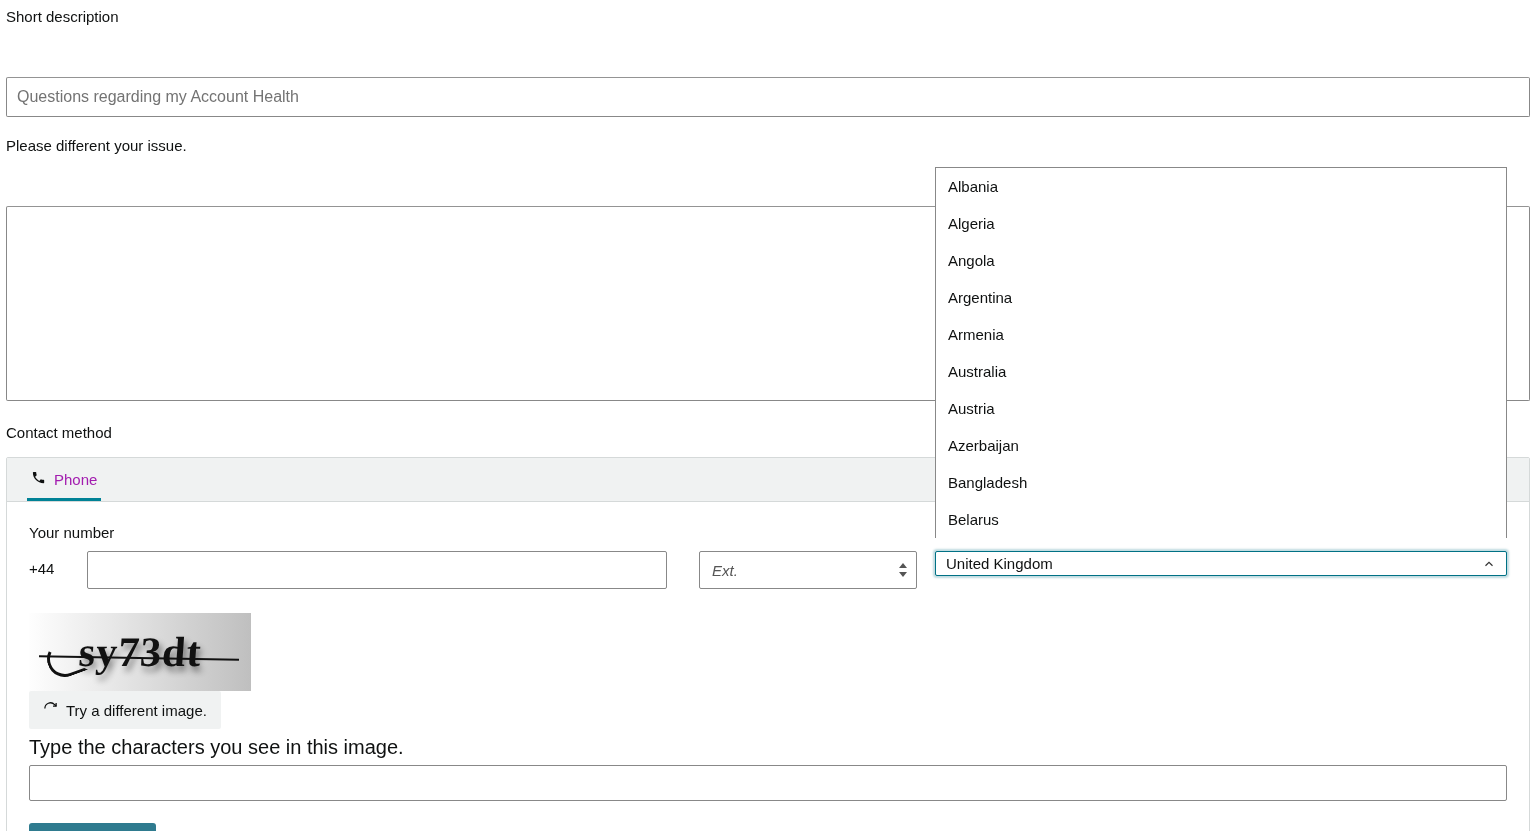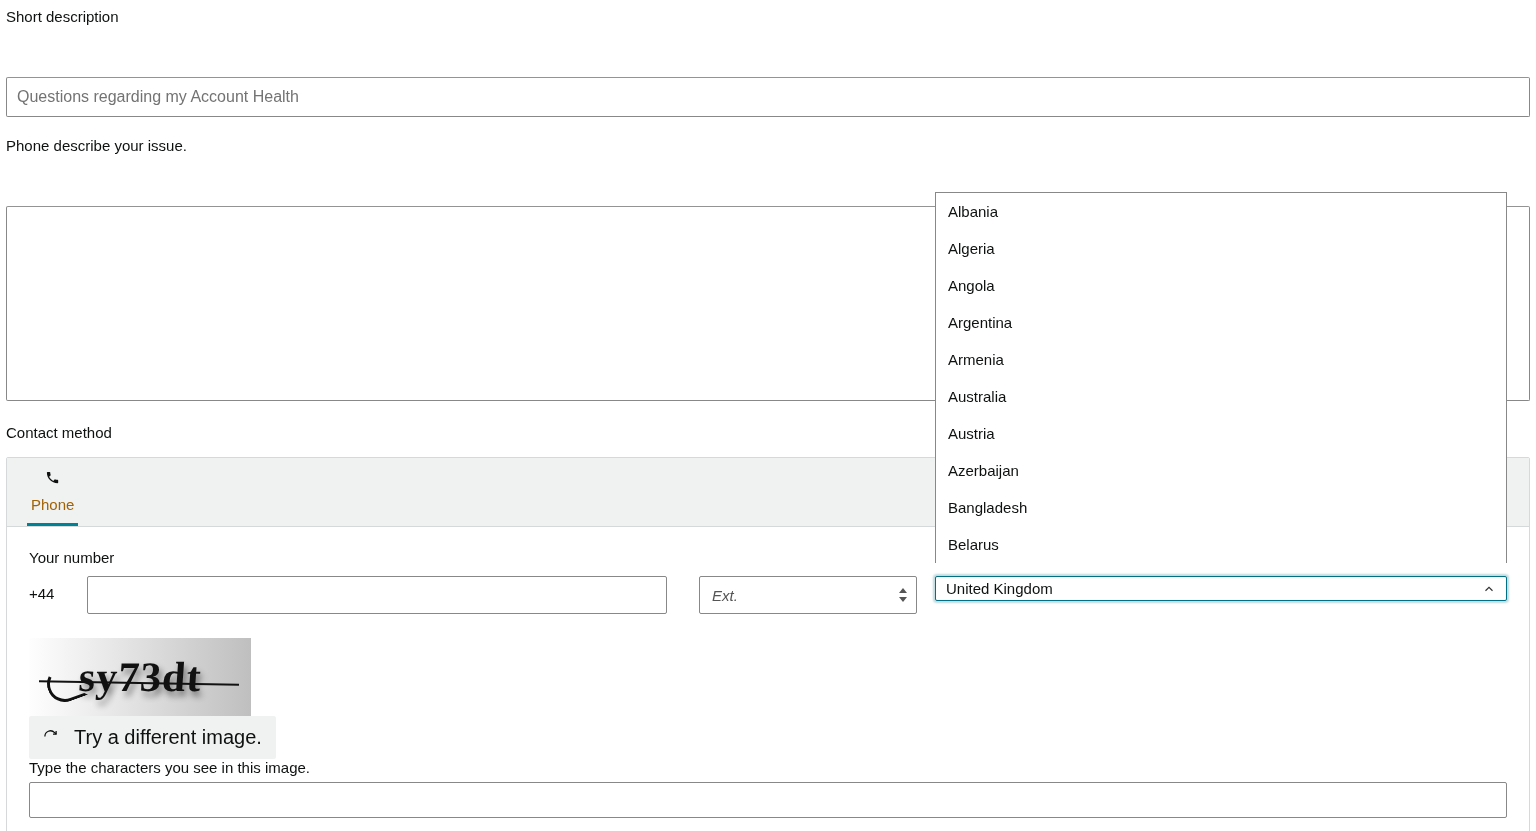--- a/index.html
+++ b/index.html
@@ -52,24 +52,23 @@
     padding: 0 20px;
     display: flex;
   }
   .tab {
     display: flex;
     align-items: center;
     gap: 8px;
     padding: 12px 4px 10px 4px;
     margin-right: 24px;
     border-bottom: 3px solid transparent;
-    color: #a16207;
-    font-size: 15px;
-    cursor: pointer;
-    flex-direction: column;
+    color: #a21caf;
+    font-size: 15px;
+    cursor: pointer;
   }
   .tab.active {
     border-bottom-color: #008296;
   }
   .tab svg { width: 15px; height: 15px; fill: #0f1111; }
   .body {
     padding: 22px 22px 26px 22px;
   }
   .your-number-label {
     font-size: 15px;
@@ -199,32 +198,32 @@
     height: 36px;
     border: 3px solid #111;
     border-right-color: transparent;
     border-top-color: transparent;
     border-radius: 50% 0 0 50%;
     transform: rotate(-20deg);
   }
   .try-different {
     display: inline-flex;
     align-items: center;
-    gap: 16px;
+    gap: 8px;
     background: #f0f2f2;
     padding: 10px 14px;
     margin-top: 0;
-    font-size: 20px;
+    font-size: 15px;
     border-radius: 2px;
     cursor: pointer;
   }
   .try-different svg { width: 15px; height: 15px; }
   .captcha-label {
-    margin-top: 0;
-    font-size: 15px;
+    margin-top: 7px;
+    font-size: 20px;
   }
   .captcha-input {
     margin-top: 6px;
     width: 100%;
     height: 36px;
     border: 1px solid #888;
     border-radius: 2px;
     padding: 6px 10px;
     font-size: 15px;
   }
@@ -243,21 +242,21 @@
 <body>
 
 <div class="page">
 
   <div class="section">
     <label class="field-label">Short description</label>
     <input type="text" class="text-input" value="Questions regarding my Account Health" style="">
   </div>
 
   <div class="section" style="margin-top:20px;">
-    <label class="field-label">Phone describe your issue.</label>
+    <label class="field-label">Please different your issue.</label>
     <textarea class="text-input" style=""></textarea>
   </div>
 
   <div class="section" style="margin-top:20px;">
     <div class="contact-label">Contact method</div>
     <div class="contact-box">
       <div class="tabs">
         <div class="tab active">
           <span>
             <svg viewBox="0 0 24 24">

